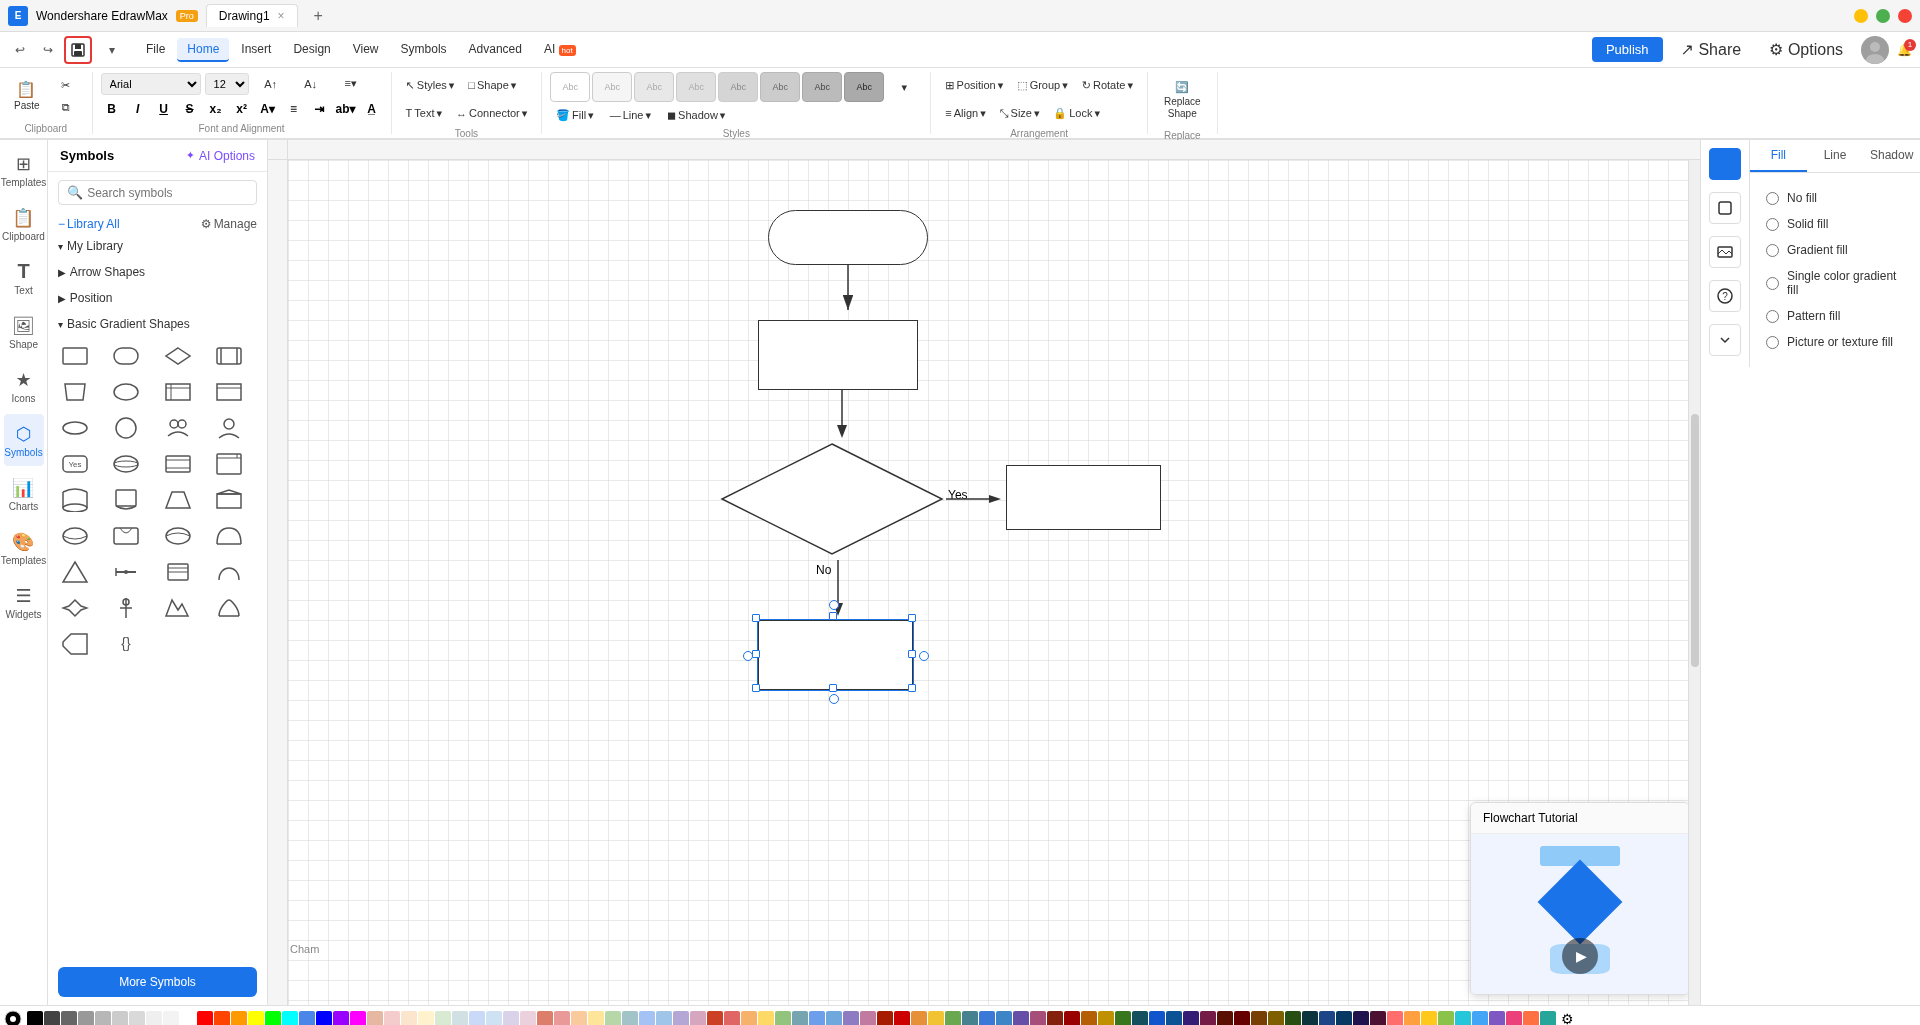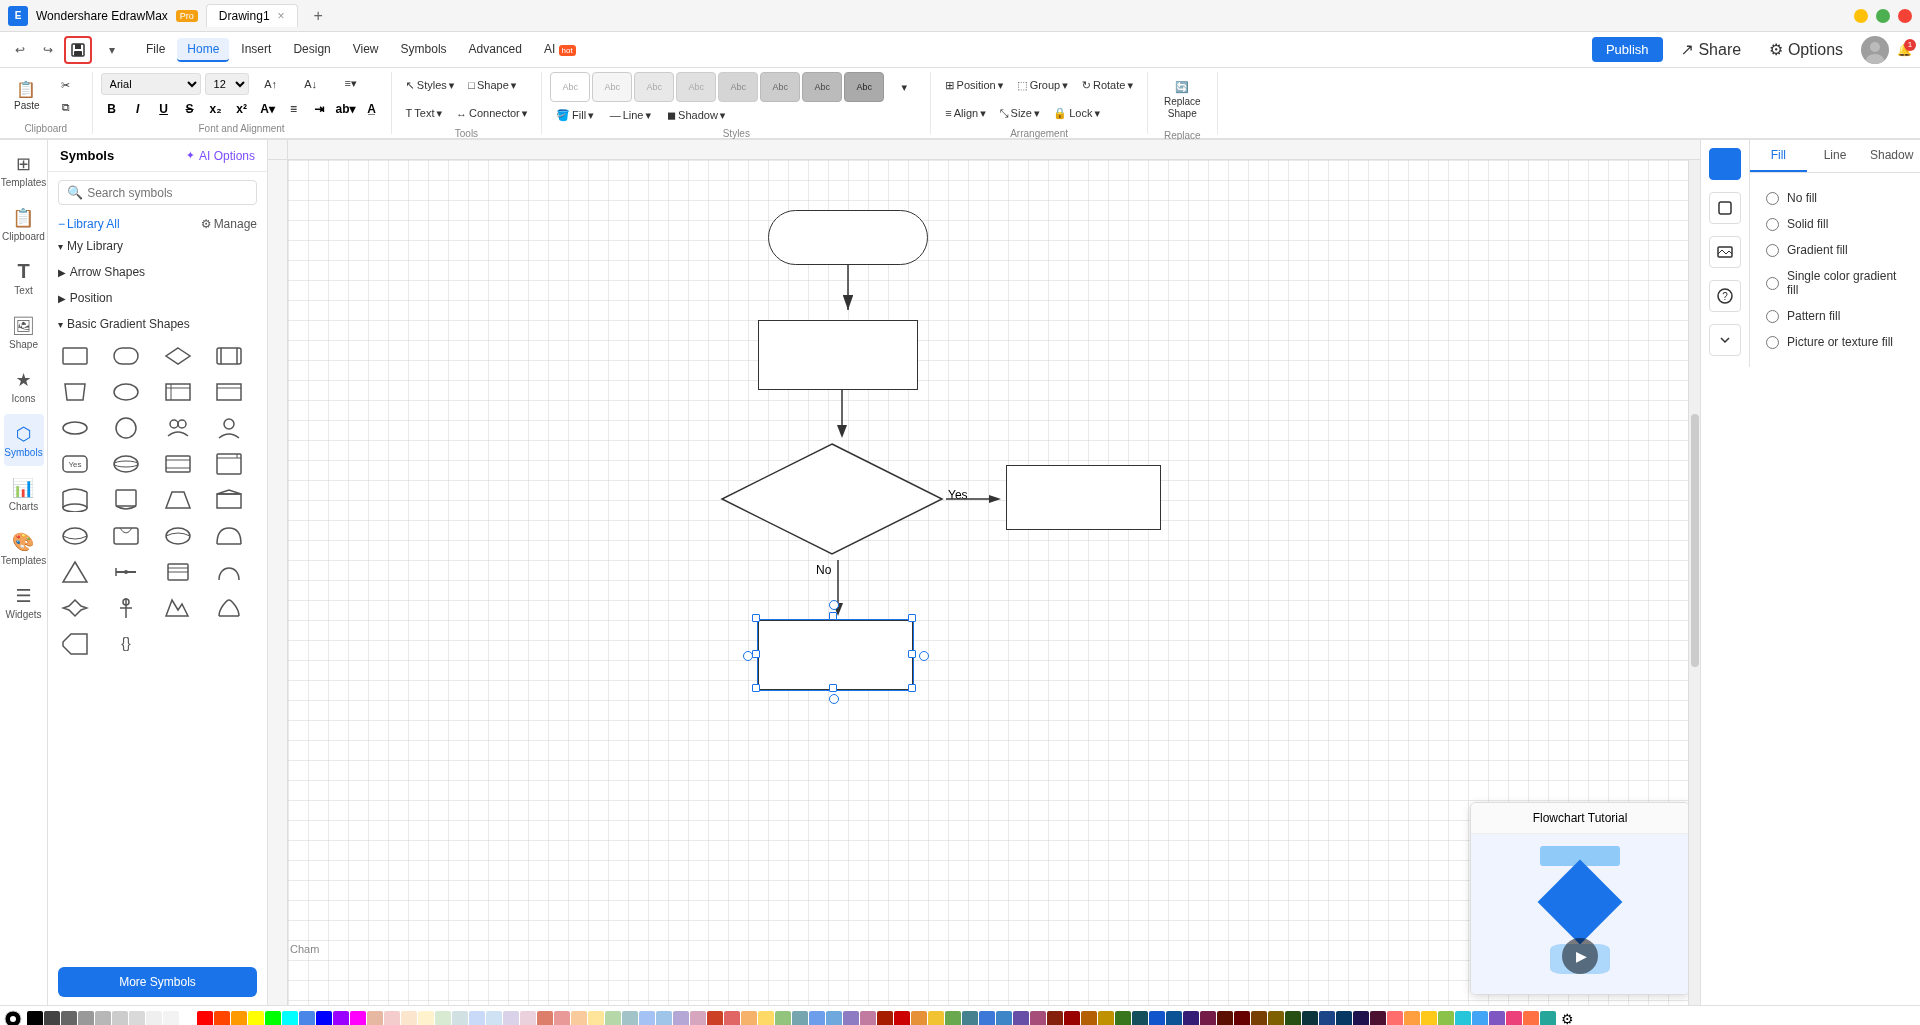--- a/index.html
+++ b/index.html
@@ -92,21 +92,21 @@
     .rp-tab.active { color: #1a73e8; border-bottom-color: #1a73e8; font-weight: 500; }
     .right-panel-content { flex: 1; padding: 12px; overflow-y: auto; }
     .fill-option { display: flex; align-items: center; gap: 8px; padding: 6px 4px; cursor: pointer; border-radius: 4px; }
     .fill-option input[type="radio"] { cursor: pointer; }
     .fill-option label { font-size: 12px; color: #333; cursor: pointer; }
     .rp-icon-btn { width: 32px; height: 32px; display: flex; align-items: center; justify-content: center; cursor: pointer; border: 1px solid #ddd; border-radius: 4px; margin: 4px; }
     .rp-icon-btn.active { background: #1a73e8; color: white; border-color: #1a73e8; }
     .rp-side-icons { display: flex; flex-direction: column; align-items: center; padding: 4px; border-right: 1px solid #e0e0e0; gap: 4px; }
 
     
-    .tutorial-panel { position: absolute; bottom: 30px; right: 220px; width: 220px; background: white; border: 1px solid #ddd; border-radius: 6px; overflow: hidden; box-shadow: 0 2px 8px rgba(0,0,0,0.15); text-align: center; }
+    .tutorial-panel { position: absolute; bottom: 30px; right: 220px; width: 220px; background: white; border: 1px solid #ddd; border-radius: 6px; overflow: hidden; box-shadow: 0 2px 8px rgba(0,0,0,0.15); }
     .tutorial-header { padding: 8px 12px; font-size: 12px; font-weight: 500; background: #fafafa; border-bottom: 1px solid #eee; }
     .tutorial-body { padding: 8px; display: flex; align-items: center; justify-content: center; position: relative; height: 160px; background: #f0f4ff; }
     .play-btn { position: absolute; bottom: 20px; left: 50%; transform: translateX(-50%); width: 36px; height: 36px; background: rgba(0,0,0,0.5); border-radius: 50%; display: flex; align-items: center; justify-content: center; cursor: pointer; }
 
     
     .color-palette { height: 26px; background: #fff; border-top: 1px solid #e0e0e0; display: flex; align-items: center; padding: 0 4px; gap: 1px; overflow: hidden; }
     .color-dot { width: 16px; height: 16px; border-radius: 2px; cursor: pointer; flex-shrink: 0; }
 
     .collapse-arrow { font-size: 10px; margin-right: 4px; }
     .expand-arrow { font-size: 10px; margin-right: 4px; }

